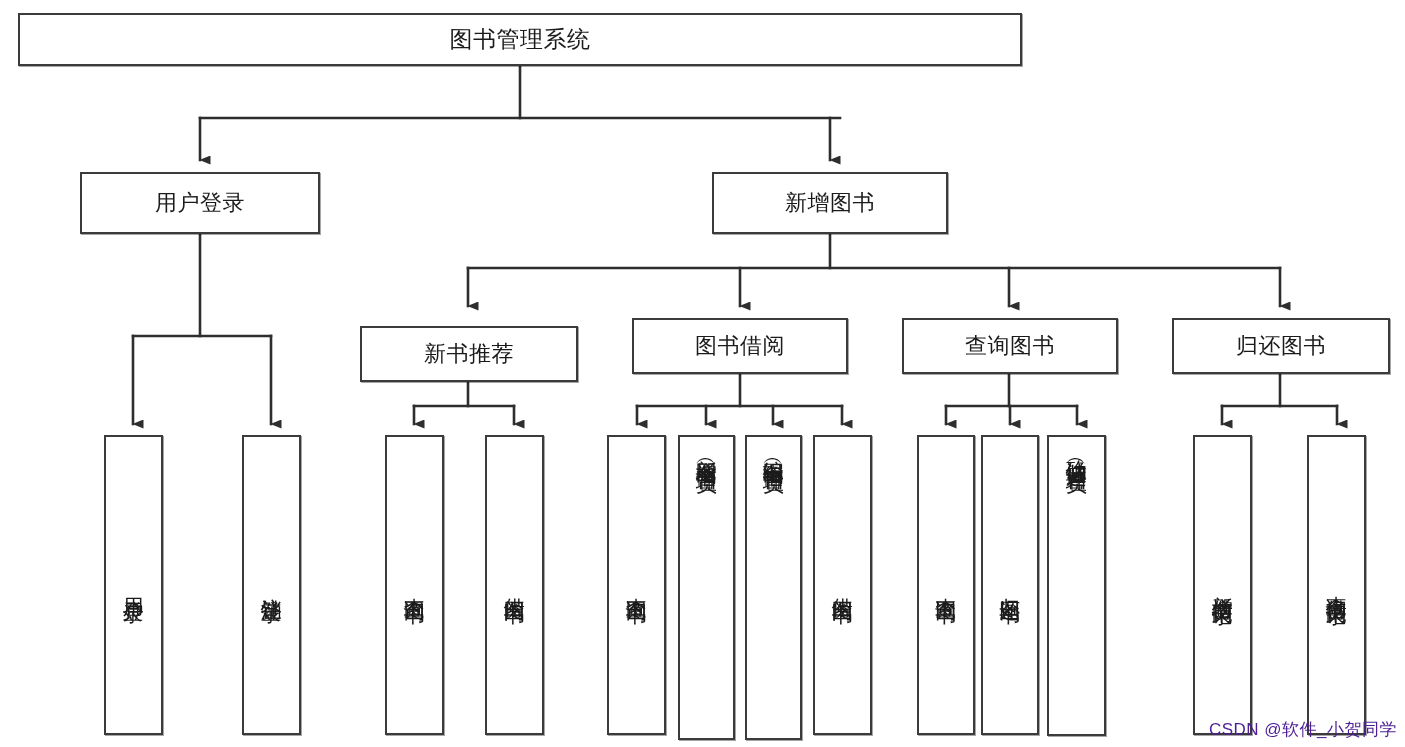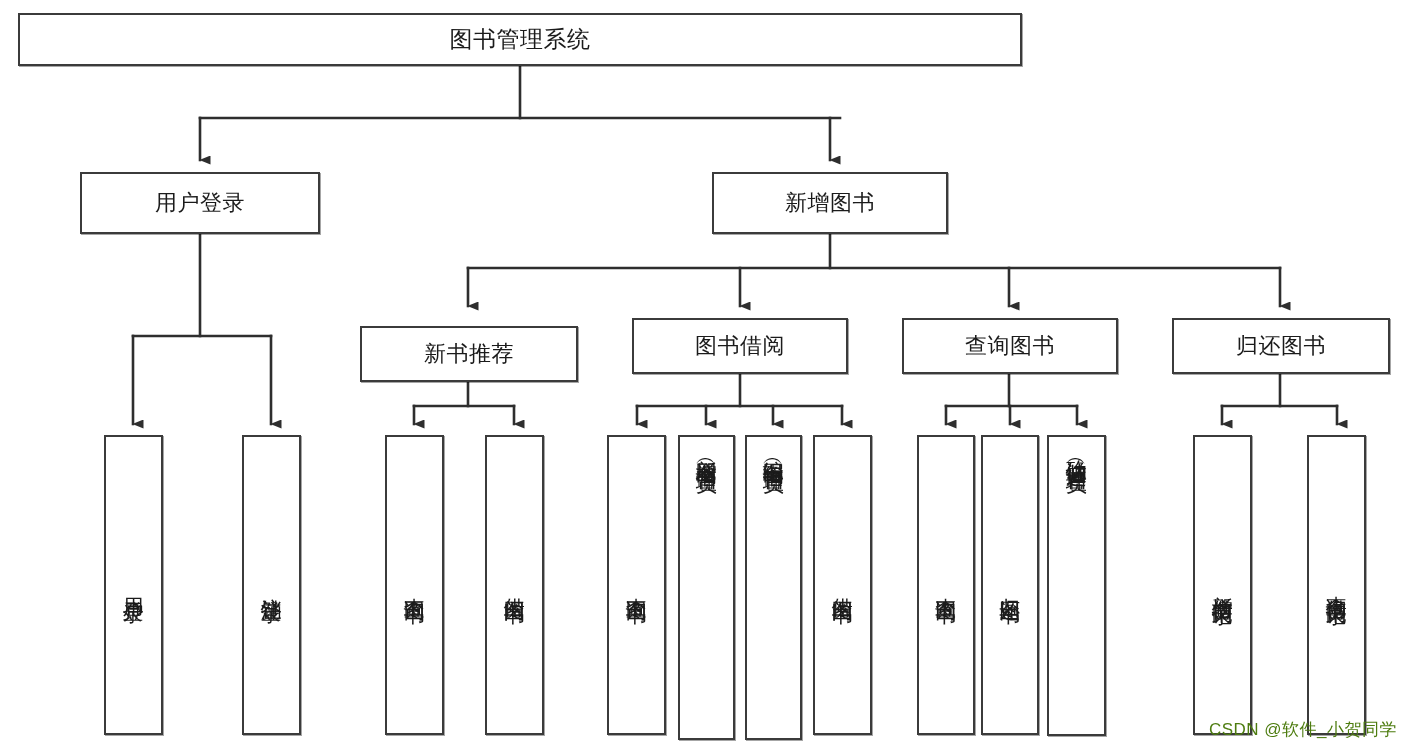--- a/index.html
+++ b/index.html
@@ -67,21 +67,21 @@
   }
   .node.vert.centered {
     align-items: center;
     padding-top: 0;
   }
   .watermark {
     position: absolute;
     right: 8px;
     bottom: 6px;
     font-size: 17px;
-    color: #4d7c0f;
+    color: #4c1d95;
     letter-spacing: 0.5px;
     white-space: nowrap;
     z-index: 5;
     font-family: "Liberation Sans", "DejaVu Sans", sans-serif;
   }
 </style>
 </head>
 <body>
 
 <div id="canvas">

